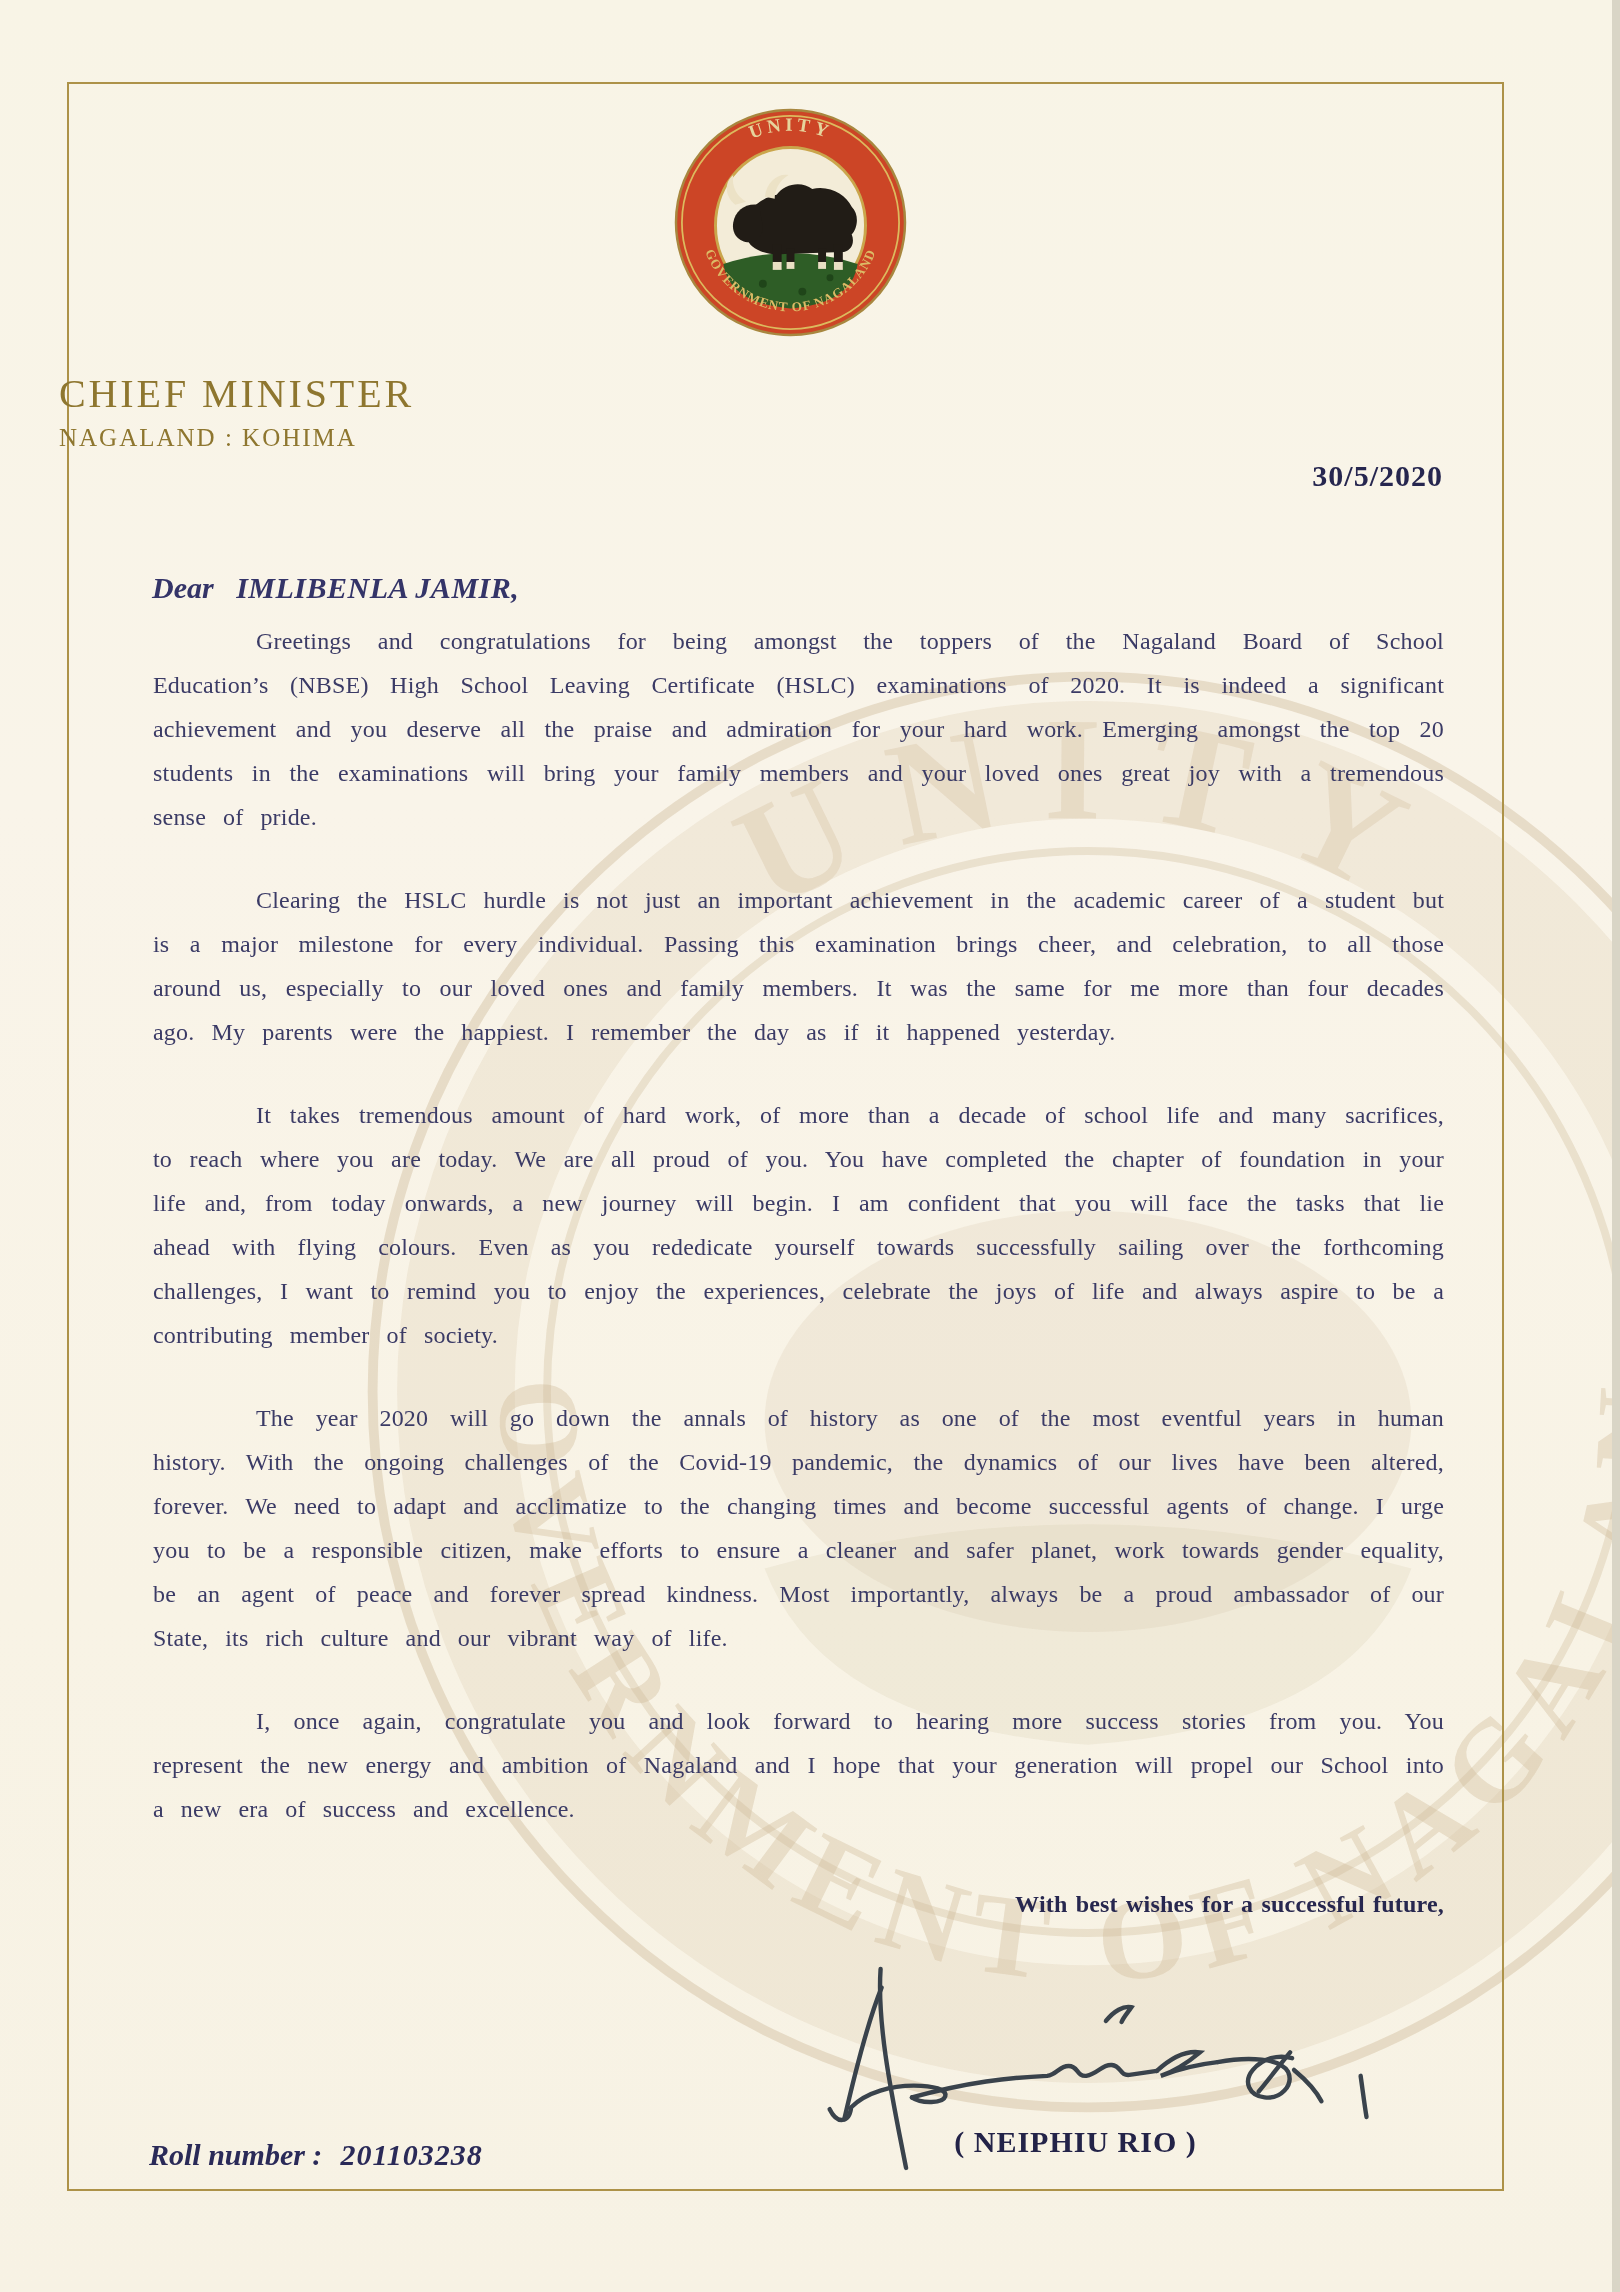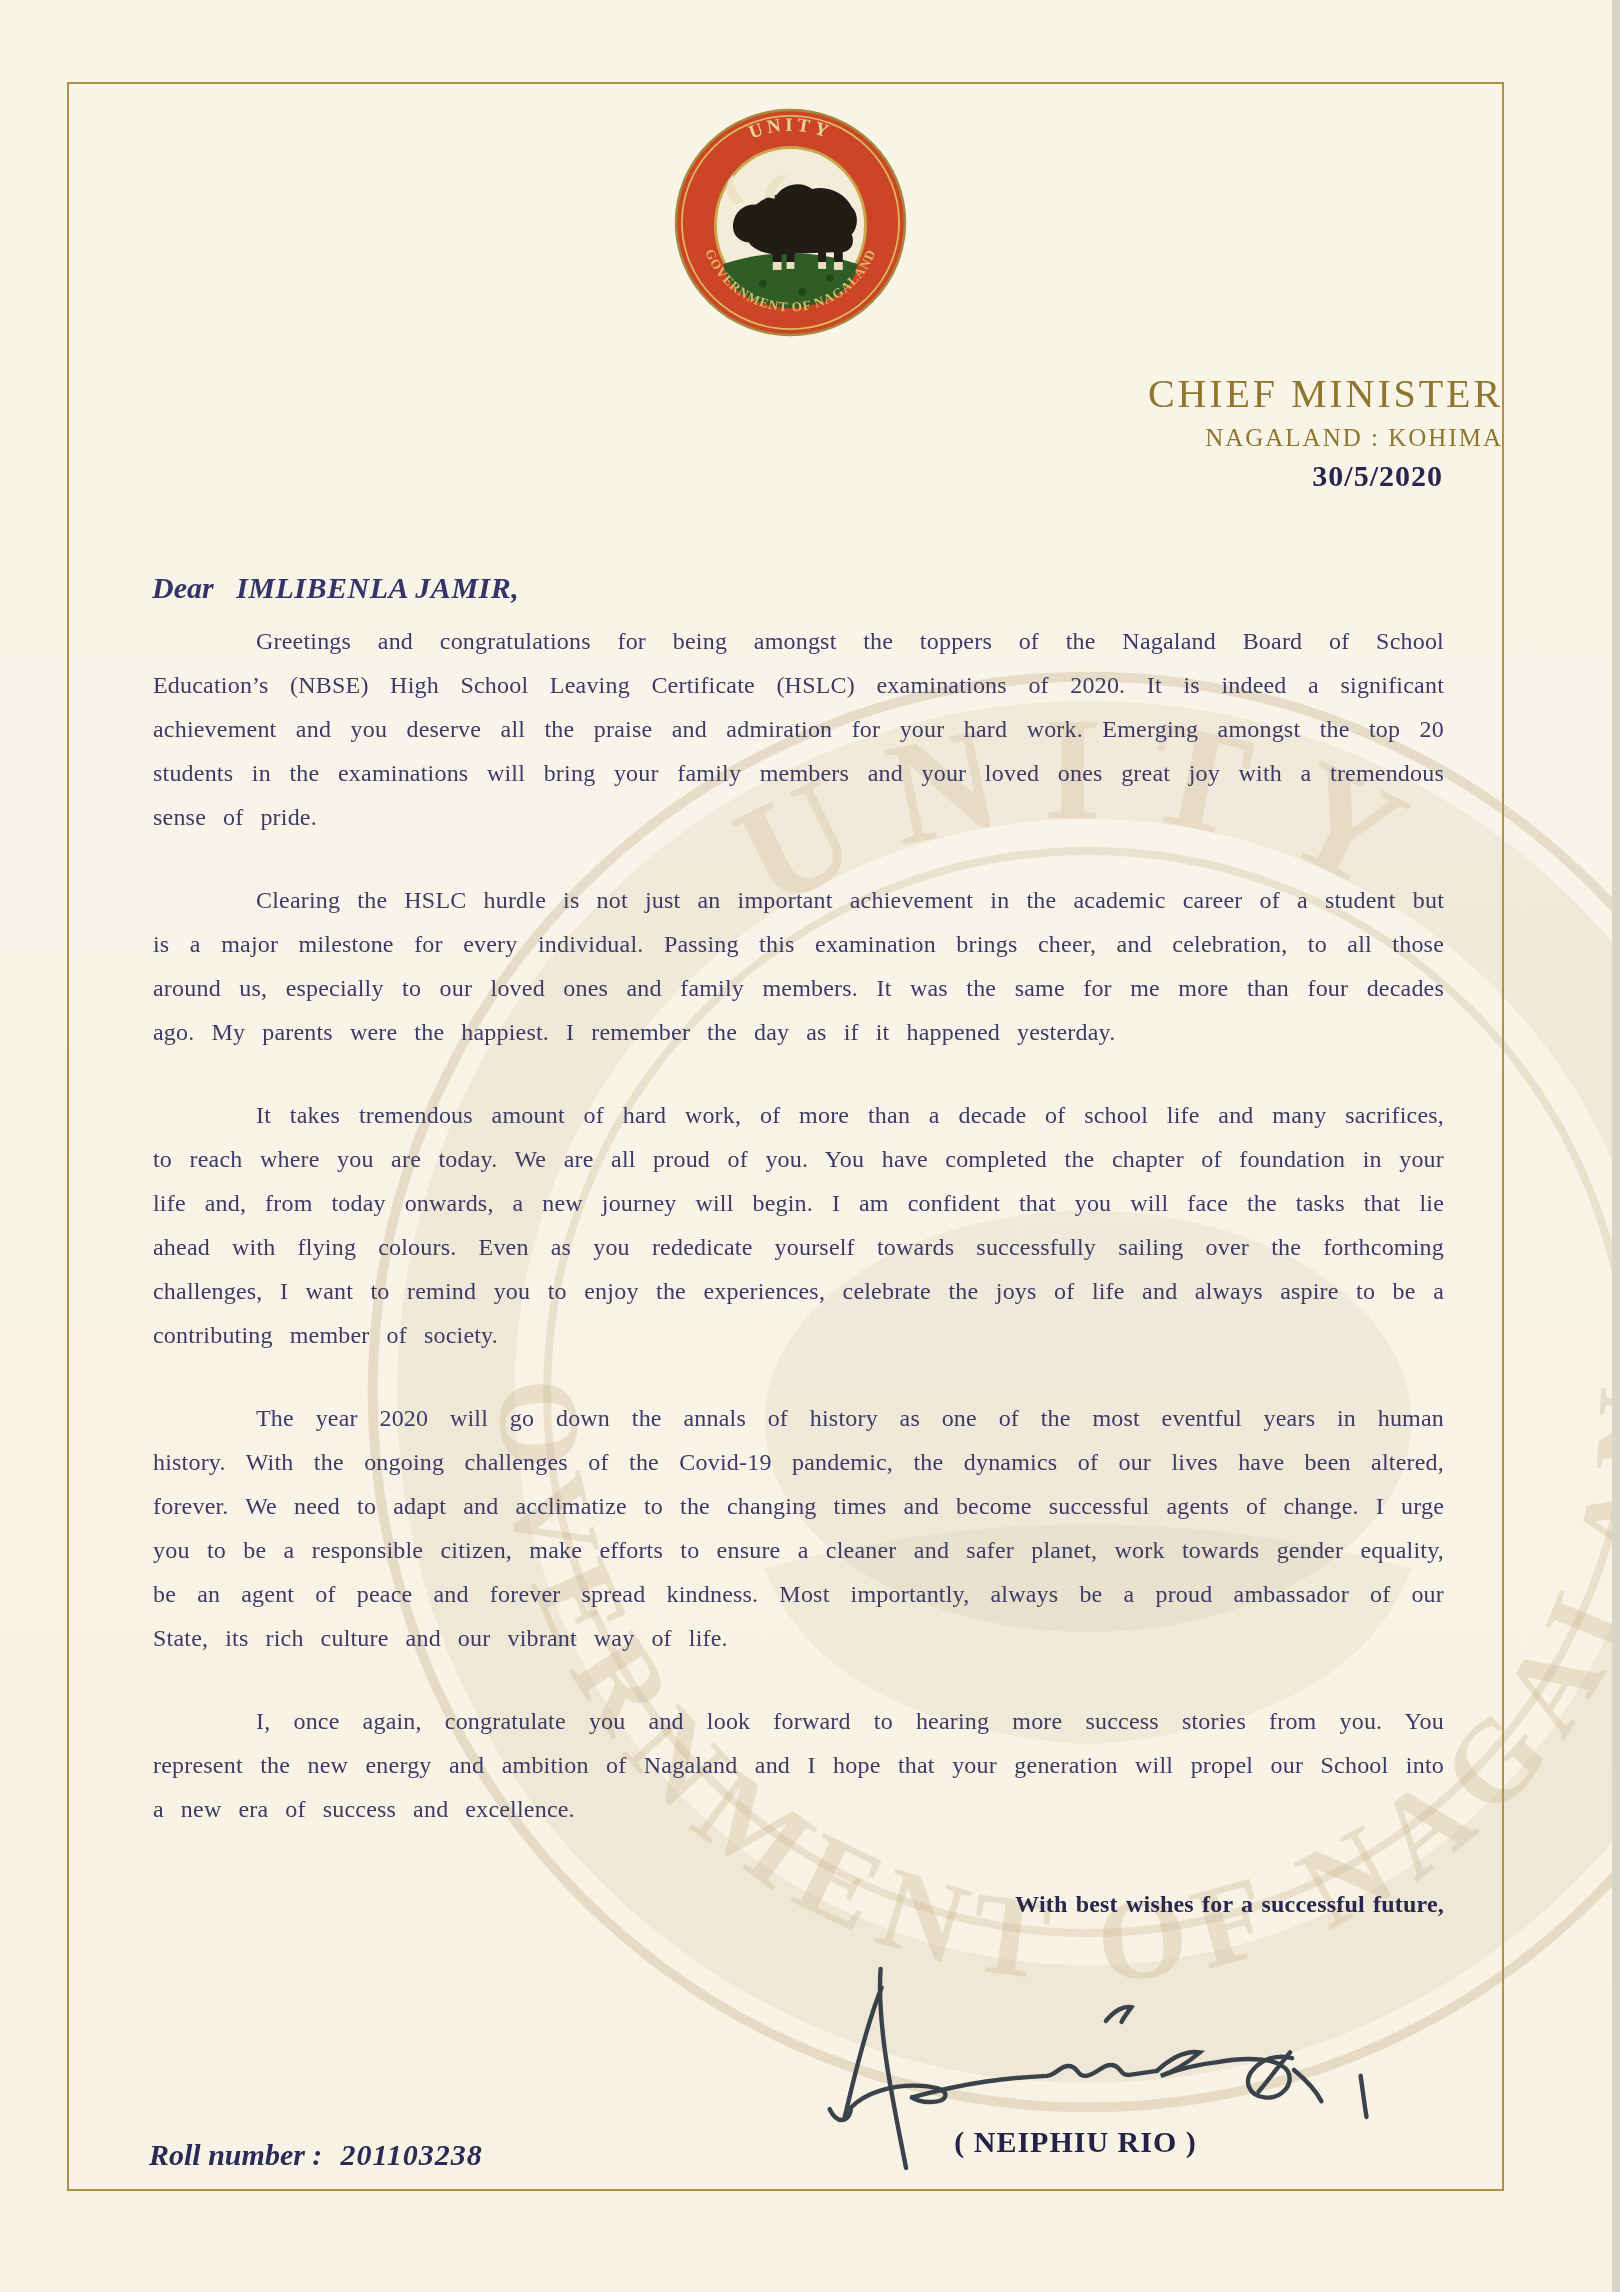--- a/index.html
+++ b/index.html
@@ -19,21 +19,21 @@
   .border-frame{
     position:absolute;left:67px;top:82px;width:1437px;height:2109px;
     border:2.9px solid #ad9248;box-sizing:border-box;
   }
   .watermark{
     position:absolute;left:255px;top:559px;width:1666px;height:1666px;
     opacity:.85;pointer-events:none;
   }
   .seal{position:absolute;left:674px;top:108px;width:233px;height:229px;}
   .title-block{
-    position:absolute;left:66px;top:370px;width:1437px;text-align:right;
+    position:absolute;left:59px;top:370px;width:1437px;text-align:left;
     color:#8e762f;
   }
   .title-line1{font-size:40px;letter-spacing:2.9px;}
   .title-line2{font-size:25px;letter-spacing:2px;margin-top:6.9px;}
   .letter-date{
     position:absolute;top:459px;right:177px;
     font-size:30px;font-weight:bold;color:#26264f;letter-spacing:1px;text-align:right;
   }
   .salutation{
     position:absolute;left:152px;top:571px;

